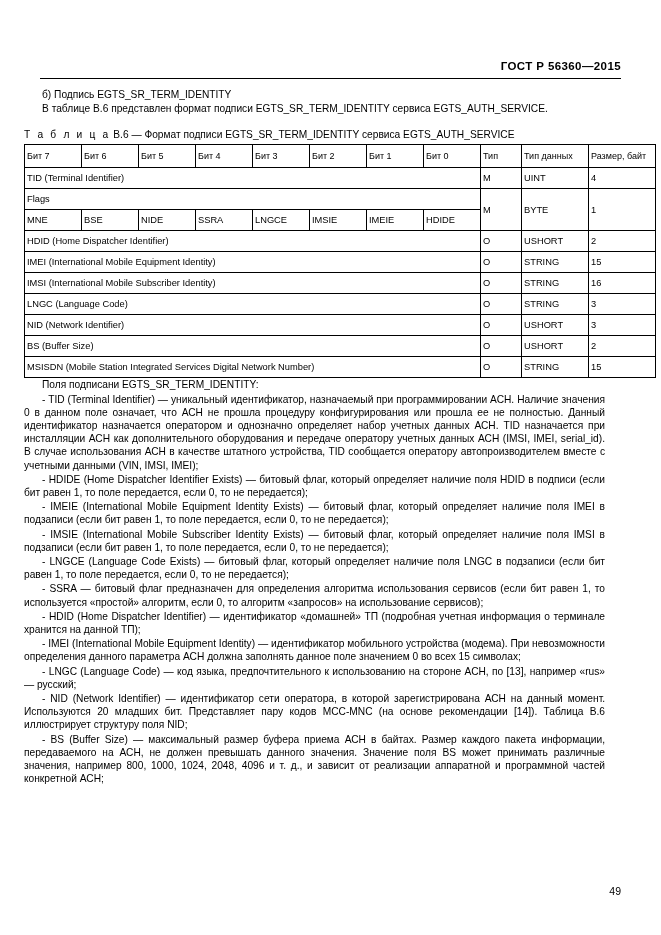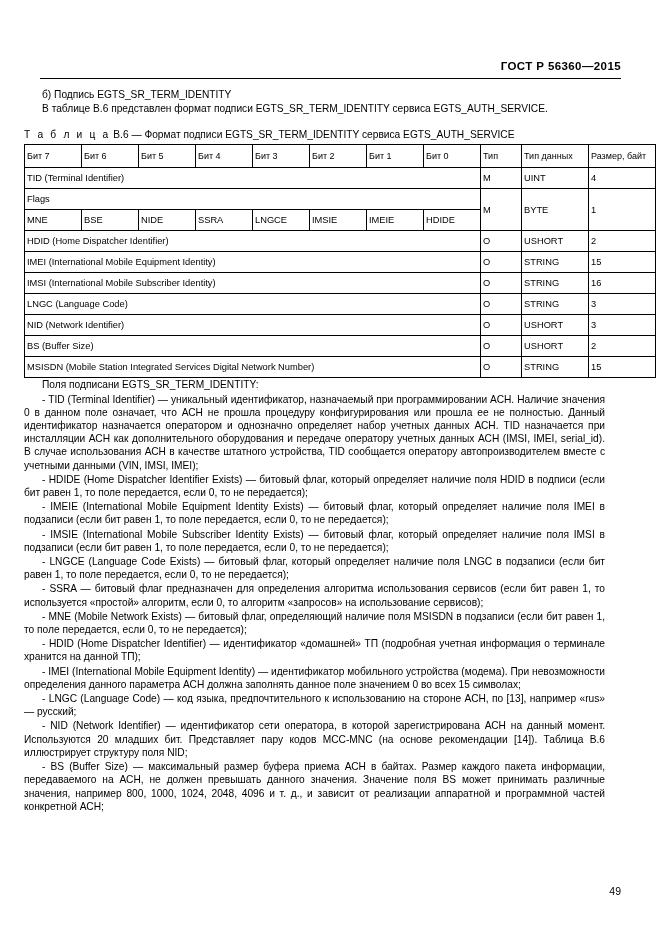--- a/index.html
+++ b/index.html
@@ -201,21 +201,20 @@
     </table>
 
     <div class="body-text">
       <p class="para indent">Поля подписани EGTS_SR_TERM_IDENTITY:</p>
       <p class="para indent">- TID (Terminal Identifier) — уникальный идентификатор, назначаемый при программировании АСН. Наличие значения 0 в данном поле означает, что АСН не прошла процедуру конфигурирования или прошла ее не полностью. Данный идентификатор назначается оператором и однозначно определяет набор учетных данных АСН. TID назначается при инсталляции АСН как дополнительного оборудования и передаче оператору учетных данных АСН (IMSI, IMEI, serial_id). В случае использования АСН в качестве штатного устройства, TID сообщается оператору автопроизводителем вместе с учетными данными (VIN, IMSI, IMEI);</p>
       <p class="para indent">- HDIDE (Home Dispatcher Identifier Exists) — битовый флаг, который определяет наличие поля HDID в подписи (если бит равен 1, то поле передается, если 0, то не передается);</p>
       <p class="para indent">- IMEIE (International Mobile Equipment Identity Exists) — битовый флаг, который определяет наличие поля IMEI в подзаписи (если бит равен 1, то поле передается, если 0, то не передается);</p>
       <p class="para indent">- IMSIE (International Mobile Subscriber Identity Exists) — битовый флаг, который определяет наличие поля IMSI в подзаписи (если бит равен 1, то поле передается, если 0, то не передается);</p>
       <p class="para indent">- LNGCE (Language Code Exists) — битовый флаг, который определяет наличие поля LNGC в подзаписи (если бит равен 1, то поле передается, если 0, то не передается);</p>
       <p class="para indent">- SSRA — битовый флаг предназначен для определения алгоритма использования сервисов (если бит равен 1, то используется «простой» алгоритм, если 0, то алгоритм «запросов» на использование сервисов);</p>
-      <p class="para indent">- MNE (Mobile Network Exists) — битовый флаг, определяющий наличие поля MSISDN в подзаписи (если бит равен 1, то поле передается, если 0, то не передается);</p>
       <p class="para indent">- HDID (Home Dispatcher Identifier) — идентификатор «домашней» ТП (подробная учетная информация о терминале хранится на данной ТП);</p>
       <p class="para indent">- IMEI (International Mobile Equipment Identity) — идентификатор мобильного устройства (модема). При невозможности определения данного параметра АСН должна заполнять данное поле значением 0 во всех 15 символах;</p>
       <p class="para indent">- LNGC (Language Code) — код языка, предпочтительного к использованию на стороне АСН, по [13], например «rus» — русский;</p>
       <p class="para indent">- NID (Network Identifier) — идентификатор сети оператора, в которой зарегистрирована АСН на данный момент. Используются 20 младших бит. Представляет пару кодов MCC-MNC (на основе рекомендации [14]). Таблица В.6 иллюстрирует структуру поля NID;</p>
       <p class="para indent">- BS (Buffer Size) — максимальный размер буфера приема АСН в байтах. Размер каждого пакета информации, передаваемого на АСН, не должен превышать данного значения. Значение поля BS может принимать различные значения, например 800, 1000, 1024, 2048, 4096 и т. д., и зависит от реализации аппаратной и программной частей конкретной АСН;</p>
     </div>
 
   </div>
 
   <div class="footer">49</div>

